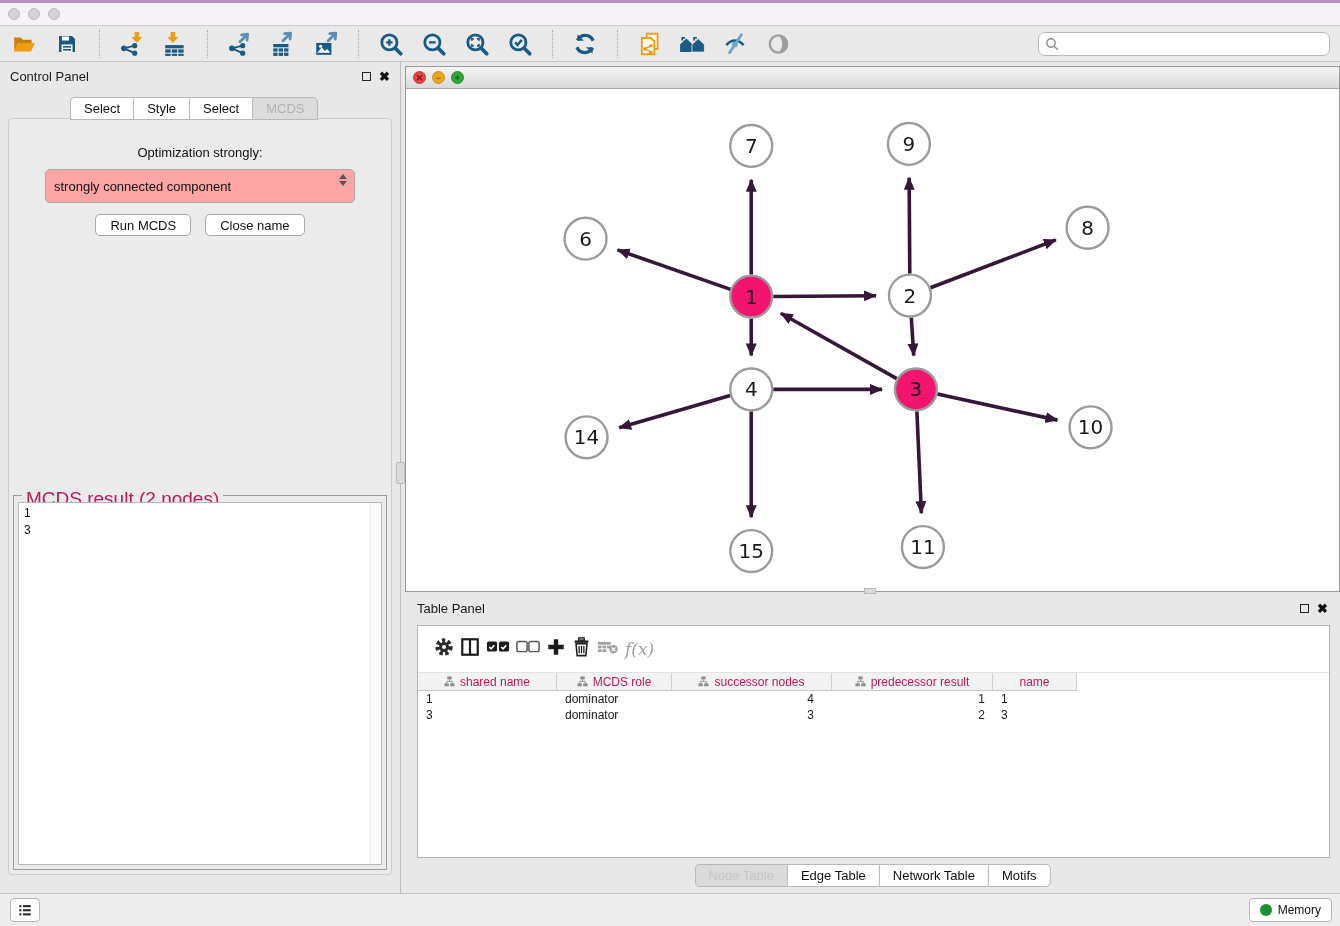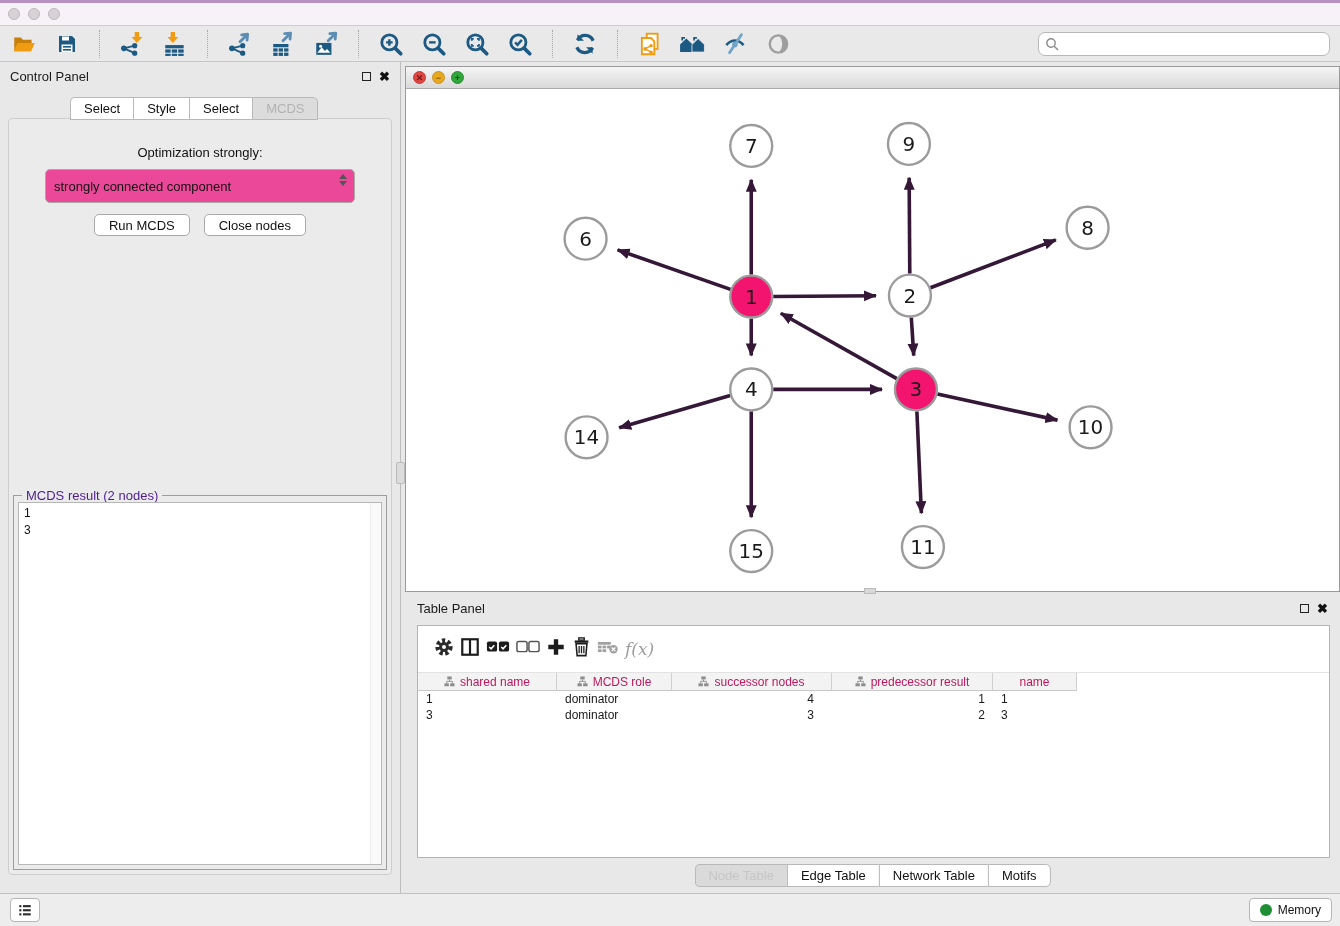--- a/index.html
+++ b/index.html
@@ -38,33 +38,33 @@
   .tab { font-size:13px; padding:3px 13px; background:#fff; border:1px solid #b8b8b8;
     border-right:none; color:#111; }
   .tab:first-child { border-top-left-radius:5px; }
   .tab:last-child { border-right:1px solid #b8b8b8; border-top-right-radius:5px; }
   .tab.sel-dim { background:#dcdcdc; color:#b2b2b2; }
 
   .cp-body { position:absolute; left:8px; right:8px; top:56px; bottom:18px;
     background:#ebebeb; border:1px solid #cdcdcd; border-radius:4px; }
   .opt-label { text-align:center; font-size:13px; margin-top:26px; color:#111; }
   .select-row { display:flex; justify-content:center; margin-top:9px; }
-  .cselect { width:310px; height:23px; background:#ec4899; border:1px solid #a9a9a9; border-radius:5px;
+  .cselect { width:310px; height:23px; background:#fca5a5; border:1px solid #a9a9a9; border-radius:5px;
     font-size:13px; display:flex; align-items:center; padding:16px 8px; position:relative; color:#111; }
   .spin { position:absolute; right:7px; top:4px; display:flex; flex-direction:column; gap:2px; }
   .spin .up { width:0; height:0; border-left:4px solid transparent; border-right:4px solid transparent; border-bottom:5px solid #555; }
   .spin .dn { width:0; height:0; border-left:4px solid transparent; border-right:4px solid transparent; border-top:5px solid #555; }
   .btn-row { display:flex; justify-content:center; gap:14px; margin-top:11px; }
   .cbtn { height:22px; background:#fff; border:1px solid #a9a9a9; border-radius:5px;
     font-size:13px; padding:0 14px; color:#111; font-family:"Liberation Sans",sans-serif; }
 
   .mcds-fieldset { position:absolute; left:4px; right:4px; top:376px; bottom:4px;
     border:1px solid #9c9c9c; background:#ebebeb; }
-  .mcds-legend { position:absolute; top:-8px; left:8px; background:#ebebeb; font-size:13px;
-    padding:0 4px; color:#4c1d95; }
+  .mcds-legend { position:absolute; top:-8px; left:8px; background:#ebebeb; font-size:19px;
+    padding:0 4px; color:#be185d; }
   .mcds-text { position:absolute; left:4px; right:4px; top:6px; bottom:4px; background:#fff;
     border:1px solid #b7b7b7; font-size:12px; padding:2px 5px; line-height:17px; color:#111;
     overflow:hidden; }
   .mcds-scroll { position:absolute; right:0; top:0; bottom:0; width:11px; background:#fafafa;
     border-left:1px solid #ececec; }
 
   
   .v-split { position:absolute; left:400px; top:62px; width:1px; height:831px; background:#bdbdbd; }
   .v-handle { position:absolute; left:396px; top:462px; width:9px; height:22px;
     background:#dcdcdc; border:1px solid #bbb; border-radius:2px; }
@@ -297,21 +297,21 @@
       <div class="cselect">
         <span>strongly connected component</span>
         <span class="spin">
             <span class="up"></span>
             <span class="dn"></span>
           </span>
       </div>
     </div>
     <div class="btn-row">
       <button class="cbtn">Run MCDS</button>
-      <button class="cbtn">Close nodes</button>
+      <button class="cbtn">Close name</button>
     </div>
     <div class="mcds-fieldset">
       <div class="mcds-legend">MCDS result (2 nodes)</div>
       <div class="mcds-text">
         <div>1</div>
         <div>3</div>
         <div class="mcds-scroll"></div>
       </div>
     </div>
   </div>

